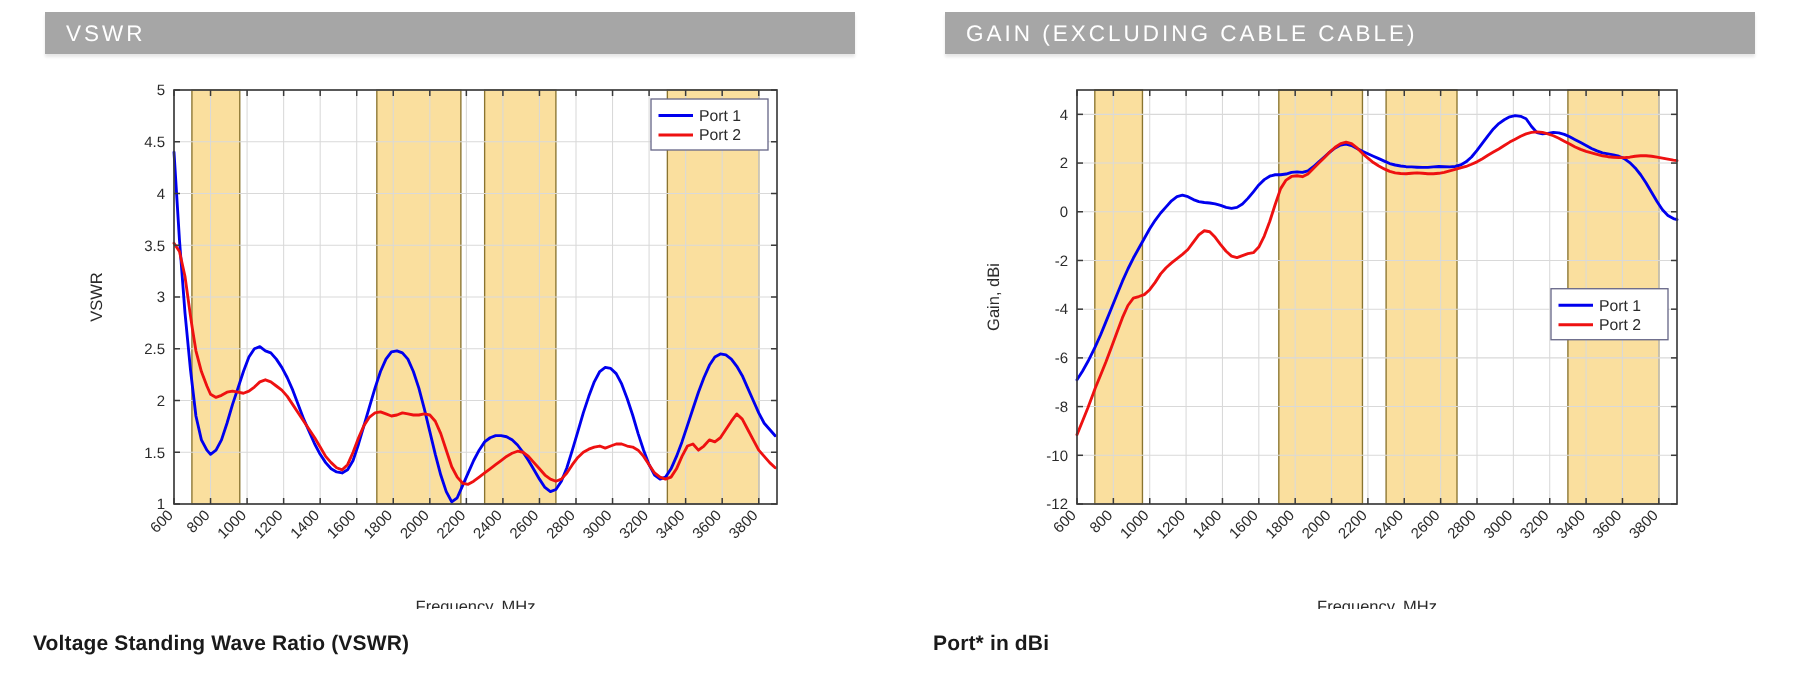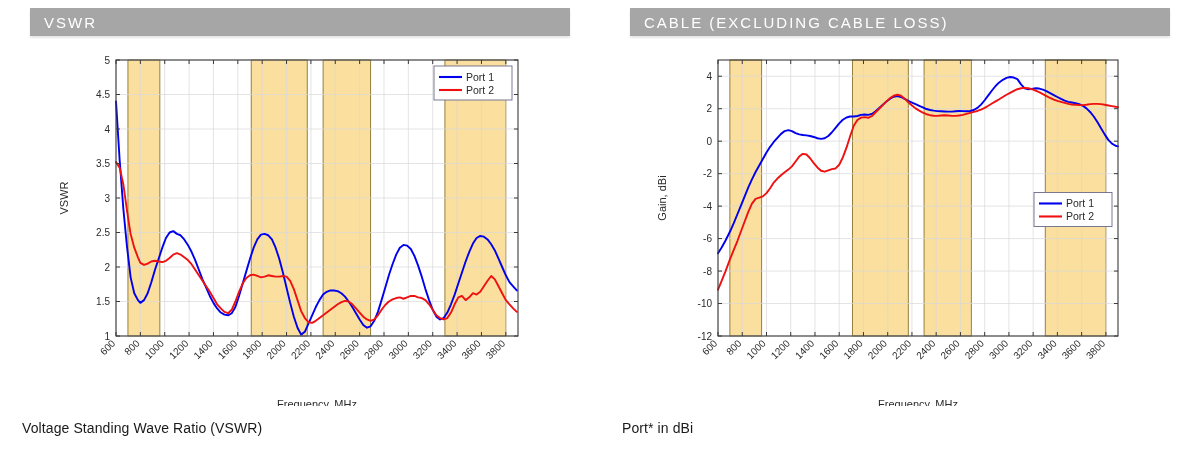--- a/index.html
+++ b/index.html
@@ -24,21 +24,21 @@
     color:#ffffff;font-size:15px;letter-spacing:2.0px;
     padding-left:14px;font-weight:400;
     white-space:nowrap;
   }
 
   .figure{position:absolute;left:30px;top:46px;width:540px;height:360px;}
   .figure svg{display:block;}
 
   .caption{
     position:absolute;left:22px;top:420px;
-    font-size:14px;font-weight:normal;color:#1a1a1a;
+    font-size:14px;font-weight:bold;color:#1a1a1a;
     letter-spacing:0.1px;
   }
 
   
   text{font-family:"Liberation Sans", sans-serif;fill:#2b2b2b;}
   .tick-lbl{font-size:10px;}
   .axis-title{font-size:11px;}
   .legend-lbl{font-size:10.5px;}
 </style>
 </head>
@@ -181,21 +181,21 @@
             <line x1="409" y1="44" x2="432" y2="44" stroke="#ee1111" stroke-width="2.1"></line>
             <text x="436" y="47.6" class="legend-lbl">Port 2</text>
           </g>
         </svg>
       </div>
     <div class="caption">Voltage Standing Wave Ratio (VSWR)</div>
   </div>
 
   <div class="panel right">
     <div class="section-header">
-      <span class="htext">CABLE (EXCLUDING CABLE LOSS)</span>
+      <span class="htext">GAIN (EXCLUDING CABLE CABLE)</span>
     </div>
     <div class="figure" id="fig-1">
         <svg width="540" height="360" viewBox="0 0 540 360">
           <rect x="88" y="14" width="400" height="276" fill="#ffffff"></rect>
           <g>
             <rect x="99.87878787878788" y="14" width="31.75757575757575" height="276" fill="#fadf9e" stroke="#8a7430" stroke-width="0.9"></rect>
             <rect x="222.54545454545453" y="14" width="55.75757575757578" height="276" fill="#fadf9e" stroke="#8a7430" stroke-width="0.9"></rect>
             <rect x="294.06060606060606" y="14" width="47.27272727272725" height="276" fill="#fadf9e" stroke="#8a7430" stroke-width="0.9"></rect>
             <rect x="415.2727272727273" y="14" width="60.606060606060566" height="276" fill="#fadf9e" stroke="#8a7430" stroke-width="0.9"></rect>
           </g>

